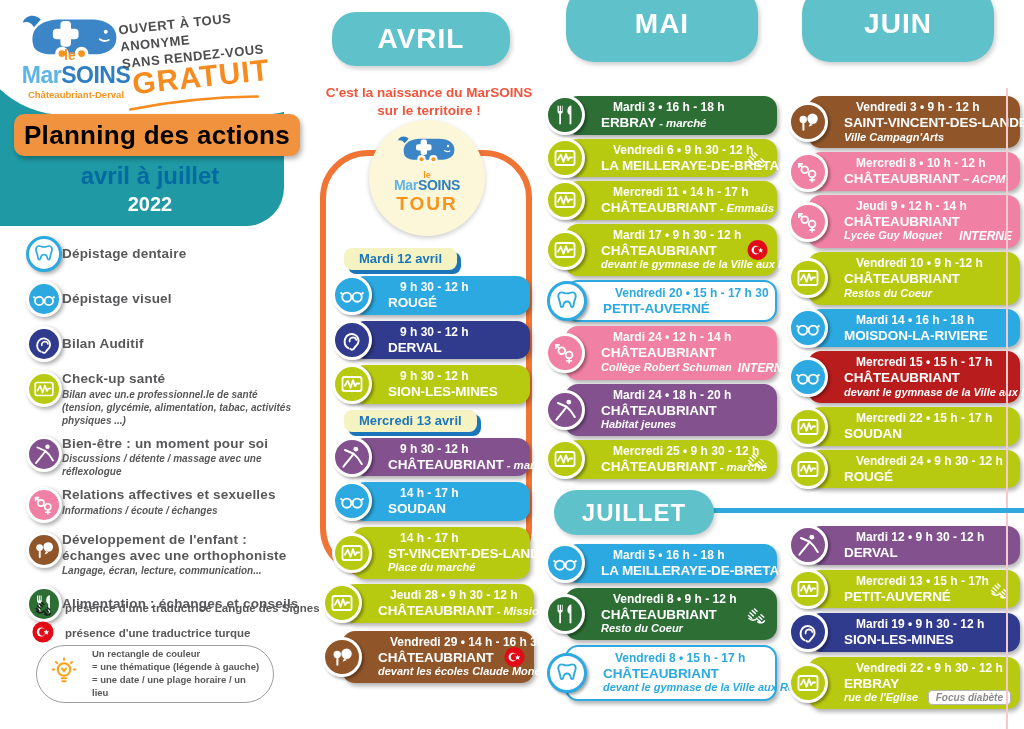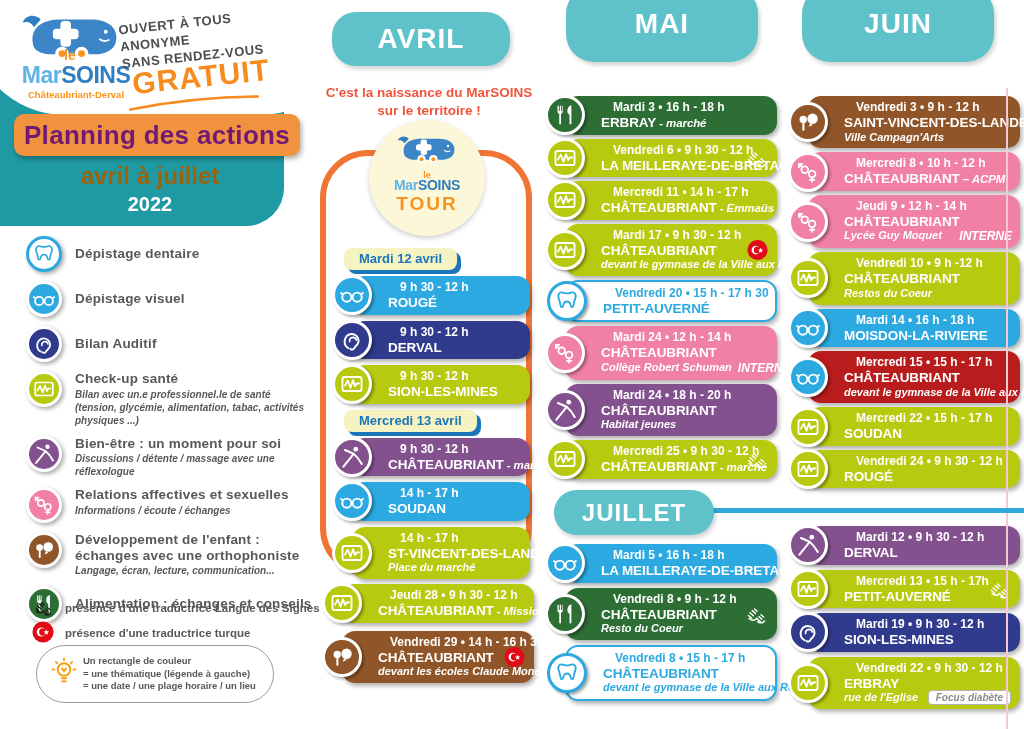--- a/index.html
+++ b/index.html
@@ -17,41 +17,41 @@
   .logo-brand .mar{color:#5FB4E5;} .logo-brand .soins{color:#2E7EC1;}
   .logo-sub{position:absolute;left:18px;top:89px;width:116px;text-align:center;
             font-size:9.5px;font-weight:bold;color:#F7941E;}
   .slogan{position:absolute;left:120px;top:14px;width:160px;transform:rotate(-6deg);
           color:#4D4D4F;font-weight:bold;font-size:13px;line-height:1.3;letter-spacing:.5px;}
   .gratuit{position:absolute;left:132px;top:60px;transform:rotate(-6deg);
            color:#F68B1F;font-weight:bold;font-size:30px;letter-spacing:1px;}
   .gratuit-swoosh{position:absolute;left:128px;top:96px;width:132px;height:12px;transform:rotate(-4deg);}
   .banner{position:absolute;left:14px;top:114px;width:286px;height:42px;background:#F0923E;
           border-radius:10px;box-shadow:2px 3px 5px rgba(0,0,0,.3);display:flex;align-items:center;
-          justify-content:center;color:#701a75;font-weight:bold;font-size:26px;letter-spacing:.3px;}
-  .subtitle{position:absolute;left:0;top:162px;width:300px;text-align:center;color:#a16207;
+          justify-content:center;color:#000000;font-weight:bold;font-size:26px;letter-spacing:.3px;}
+  .subtitle{position:absolute;left:0;top:162px;width:300px;text-align:center;color:#0369a1;
             font-weight:bold;font-size:24px;}
   .year{position:absolute;left:0;top:193px;width:300px;text-align:center;color:#fff;
         font-weight:bold;font-size:20px;}
   
   .legend{position:absolute;left:26px;top:236px;width:296px;}
-  .leg-item{display:flex;gap:13px;margin-bottom:9px;}
+  .leg-item{display:flex;gap:0;margin-bottom:9px;}
   .leg-item.center{align-items:center;}
   .leg-icon{width:36px;height:36px;min-width:36px;border-radius:50%;border:3px solid #fff;
             box-shadow:2px 2px 4px rgba(0,0,0,.35);display:flex;align-items:center;
             justify-content:center;color:#fff;box-sizing:border-box;}
   .leg-icon svg{width:24px;height:24px;}
   .leg-icon.outline{background:#fff !important;border:3px solid #2BA9E0;color:#2BA9E0;}
   .leg-label{font-size:13.5px;font-weight:bold;color:#58585A;line-height:1.15;letter-spacing:.2px;}
   .leg-sub{font-size:10px;font-style:italic;font-weight:bold;color:#58585A;line-height:1.3;margin-top:1px;}
   .note-row{position:absolute;display:flex;align-items:center;gap:11px;color:#58585A;
             font-size:11.5px;font-weight:bold;}
   .note-row svg{width:22px;height:22px;}
   .tip-box{position:absolute;left:36px;top:645px;width:238px;height:58px;border:1.5px solid #9D9D9C;
-           border-radius:30px;display:flex;align-items:center;gap:4px;padding:0 10px 0 12px;box-sizing:border-box;}
+           border-radius:30px;display:flex;align-items:center;gap:13px;padding:0 10px 0 12px;box-sizing:border-box;}
   .tip-box svg{width:30px;height:30px;min-width:30px;}
   .tip-text{font-size:9.5px;font-weight:bold;color:#58585A;line-height:1.35;}
   
   .pill{position:absolute;background:#5FC2CB;color:#fff;font-weight:bold;display:flex;
         align-items:center;justify-content:center;letter-spacing:1px;z-index:3;
         box-shadow:2px 3px 4px rgba(0,0,0,.18);}
   
   .intro{position:absolute;left:324px;top:84px;width:210px;text-align:center;color:#F0553C;
          font-weight:bold;font-size:13.5px;line-height:1.3;}
   .tour-box{position:absolute;left:320px;top:150px;width:212px;height:426px;

